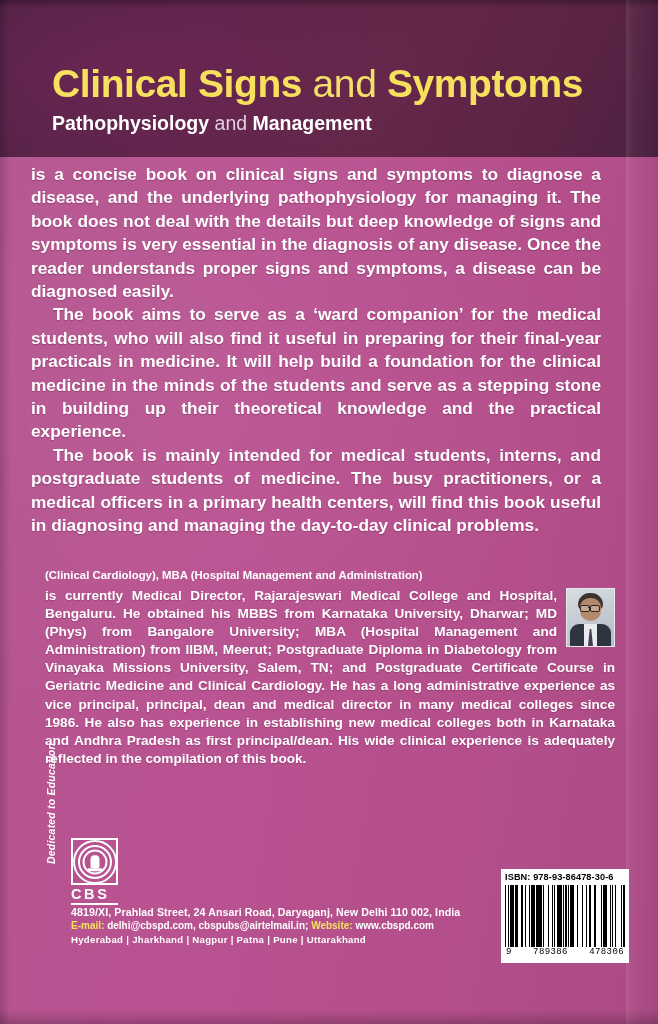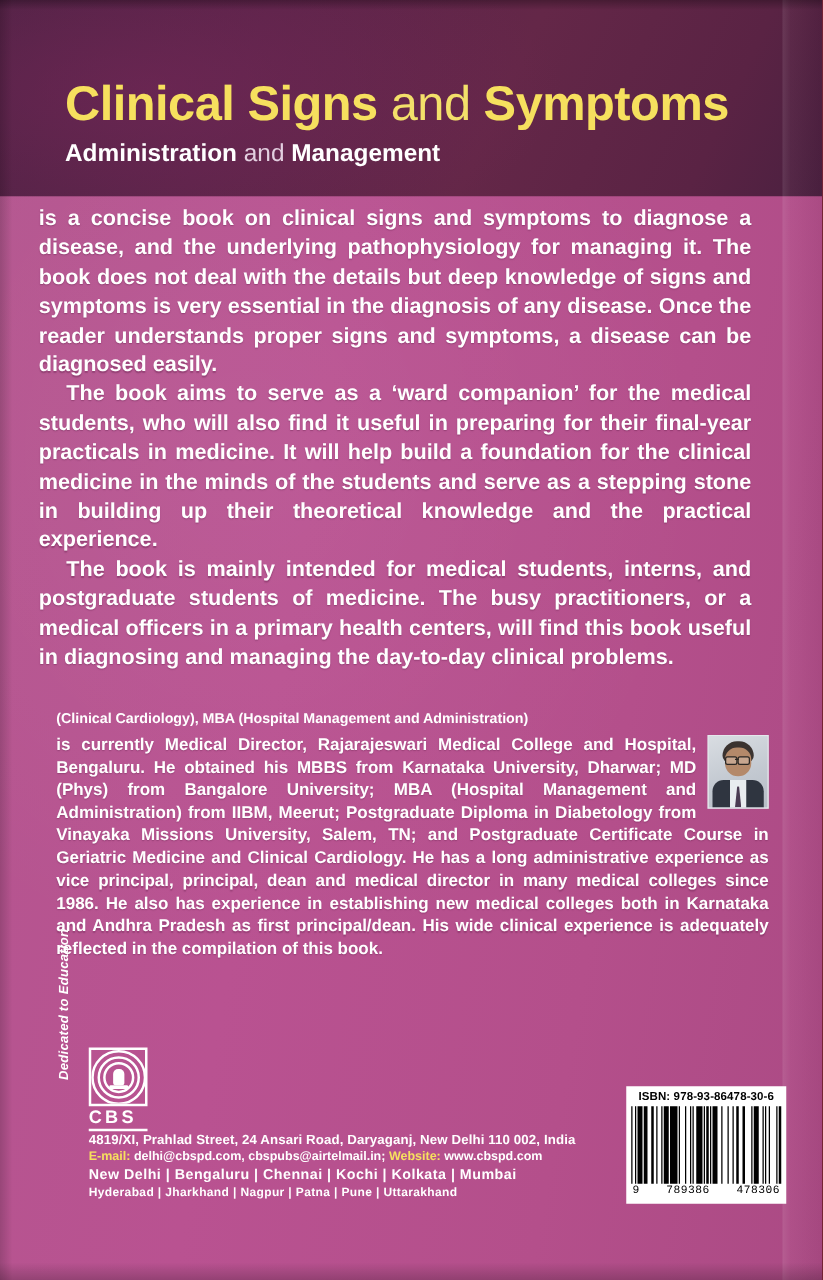--- a/index.html
+++ b/index.html
@@ -388,21 +388,20 @@
     background: #ffffff;
     padding: 3px 4px 2px 4px;
     box-sizing: border-box;
   }
   .isbn-text {
     color: #000000;
     font-size: 9.2px;
     font-weight: bold;
     letter-spacing: 0.1px;
     line-height: 11px;
-    text-align: center;
     white-space: nowrap;
   }
   .barcode {
     margin-top: 2px;
     height: 62px;
     display: flex;
     align-items: stretch;
     gap: 0;
   }
   .barcode i {
@@ -430,21 +429,21 @@
   <div class="paper"></div>
 
   <div class="header-band">
     <div class="header-inner">
       <div class="title-line">
         <span class="t-bold">Clinical Signs</span>
         <span class="t-light">and</span>
         <span class="t-bold">Symptoms</span>
       </div>
       <div class="subtitle-line">
-        <span class="s-bold">Administration</span>
+        <span class="s-bold">Pathophysiology</span>
         <span class="s-light">and</span>
         <span class="s-bold">Management</span>
       </div>
     </div>
   </div>
 
   <div class="body-copy">
     <p class="first">is a concise book on clinical signs and symptoms to diagnose a disease, and the underlying pathophysiology for managing it. The book does not deal with the details but deep knowledge of signs and symptoms is very essential in the diagnosis of any disease. Once the reader understands proper signs and symptoms, a disease can be diagnosed easily.</p>
     <p>The book aims to serve as a ‘ward companion’ for the medical students, who will also find it useful in preparing for their final-year practicals in medicine. It will help build a foundation for the clinical medicine in the minds of the students and serve as a stepping stone in building up their theoretical knowledge and the practical experience.</p>
     <p>The book is mainly intended for medical students, interns, and postgraduate students of medicine. The busy practitioners, or a medical officers in a primary health centers, will find this book useful in diagnosing and managing the day-to-day clinical problems.</p>
@@ -487,21 +486,20 @@
     </div>
 
     <div class="pub-text">
       <div class="pub-addr">4819/XI, Prahlad Street, 24 Ansari Road, Daryaganj, New Delhi 110 002, India</div>
       <div class="pub-email">
         <span class="lbl">E-mail:</span>
         <span>delhi@cbspd.com, cbspubs@airtelmail.in;</span>
         <span class="lbl">Website:</span>
         <span>www.cbspd.com</span>
       </div>
-      <div class="pub-cities">New Delhi | Bengaluru | Chennai | Kochi | Kolkata | Mumbai</div>
       <div class="pub-cities2">Hyderabad | Jharkhand | Nagpur | Patna | Pune | Uttarakhand</div>
     </div>
   </div>
 
   <div class="isbn-box">
     <div class="isbn-text">ISBN: 978-93-86478-30-6</div>
     <div class="barcode">
         <i class="b" style="width:1.326px"></i>
         <i class="w" style="width:1.326px"></i>
         <i class="b" style="width:1.326px"></i>

